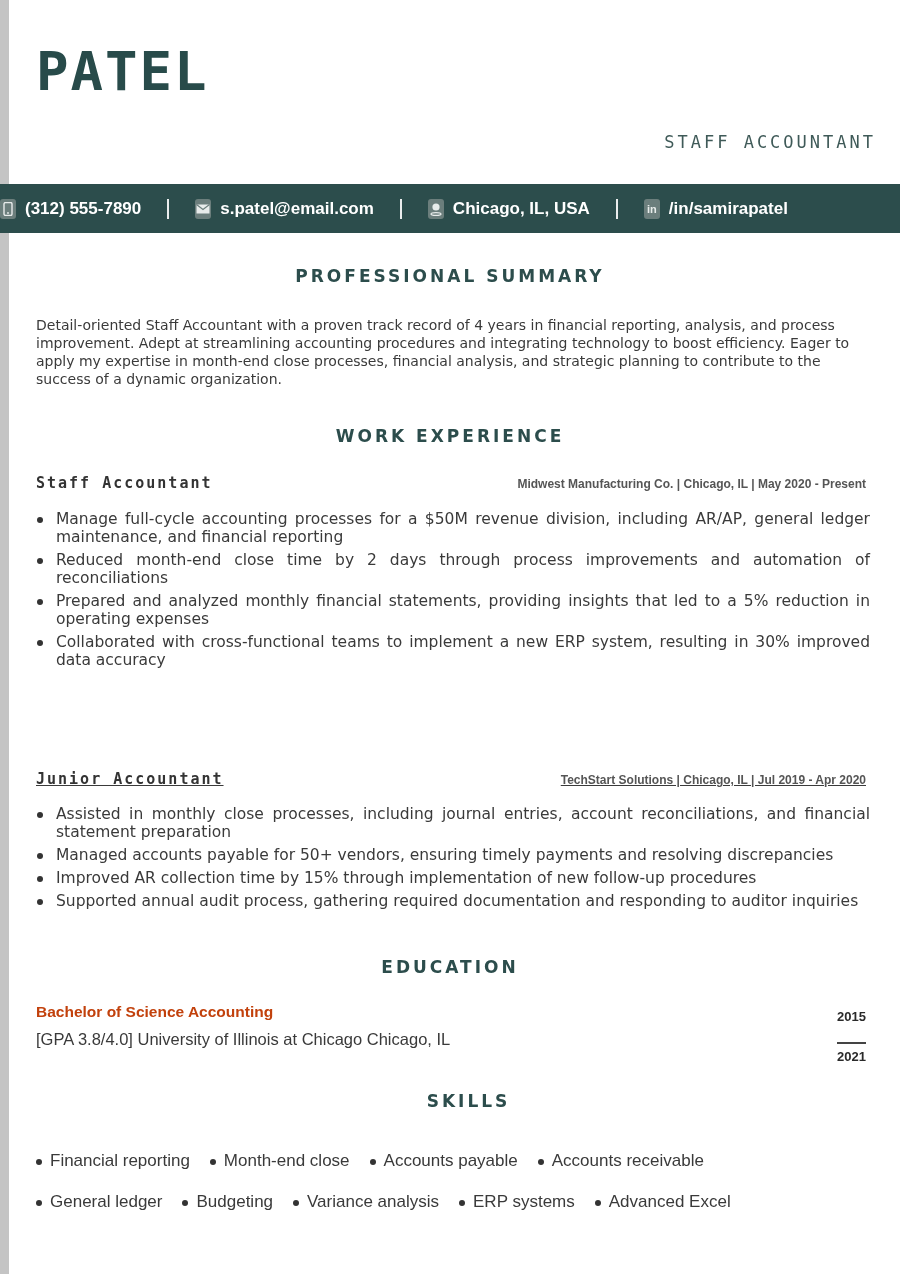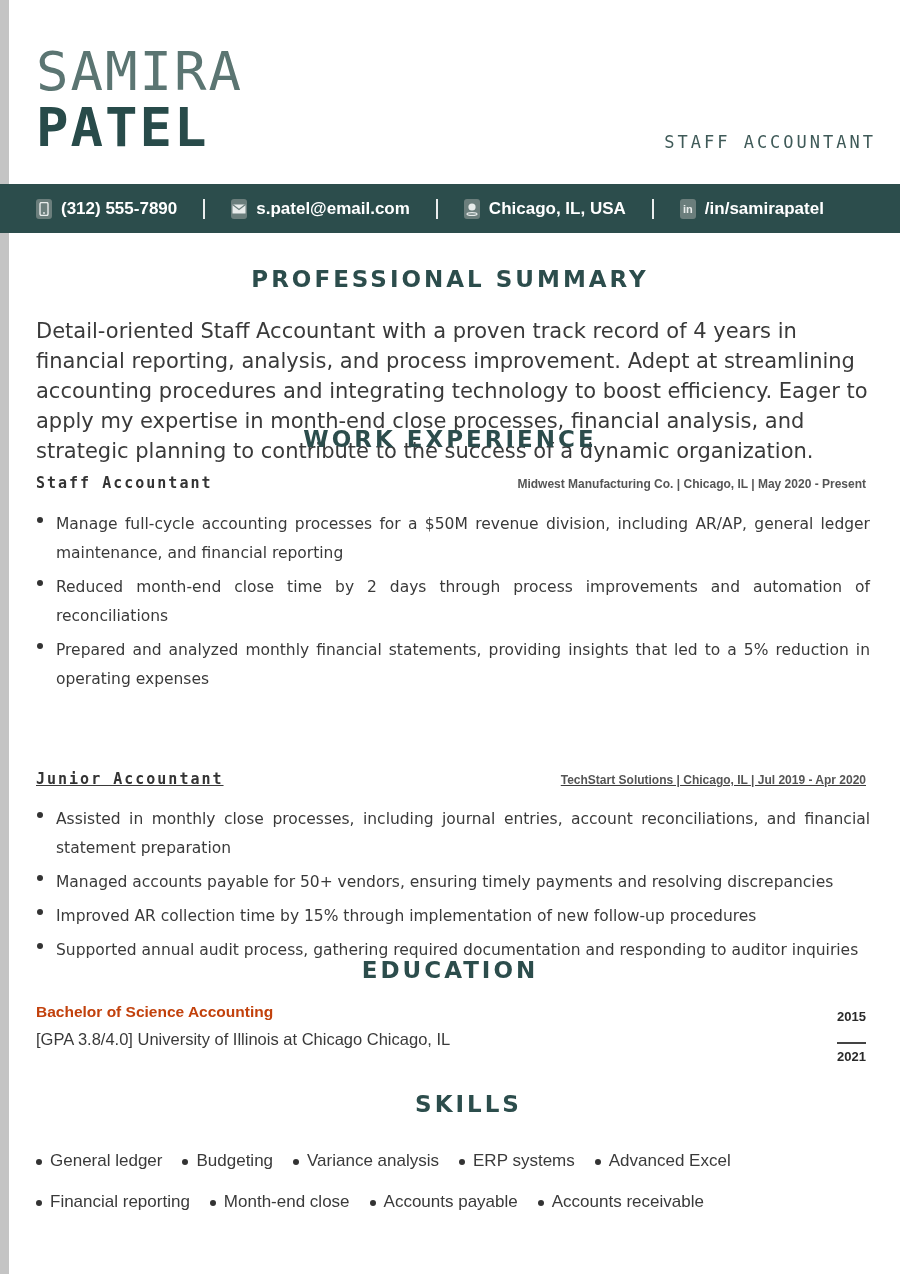--- a/index.html
+++ b/index.html
@@ -8,56 +8,55 @@
 
   .left-strip { position: absolute; left: 0; top: 0; width: 9px; height: 1274px; background: #c4c4c4; }
 
   .name-block { position: absolute; left: 36px; top: 44px; }
   .name-line { font-family: "DejaVu Sans Mono", monospace; font-size: 54px; line-height: 56px; letter-spacing: 2px; font-weight: normal; }
   .name-first { color: #5b7572; }
   .name-last { color: #284b4a; font-weight: bold; }
 
   .job-title { position: absolute; right: 24px; top: 132px; font-family: "DejaVu Sans Mono", monospace; font-size: 17px; letter-spacing: 3px; color: #3f5a58; }
 
-  .contact-bar { position: absolute; left: 0; top: 184px; width: 900px; height: 49px; background: #2c4d4c; display: flex; align-items: center; padding-left: 36px; }
+  .contact-bar { position: absolute; left: 0; top: 184px; width: 900px; height: 49px; background: #2c4d4c; display: flex; align-items: center; }
   .contact-item { display: flex; align-items: center; color: #ffffff; font-family: "Liberation Sans", sans-serif; font-weight: bold; font-size: 17px; }
   .contact-icon { width: 16px; height: 20px; background: #6b7e7c; border-radius: 3px; margin-right: 9px; display: flex; align-items: center; justify-content: center; color: #e8eceb; font-size: 11px; font-weight: bold; }
   .contact-sep { width: 2px; height: 20px; background: #ffffff; margin: 0 26px; opacity: 0.9; }
 
-  .section-title { position: absolute; left: 0; width: 900px; text-align: center; font-family: "DejaVu Sans", sans-serif; font-weight: bold; font-size: 23px; letter-spacing: 3px; color: #2c4d4c; }
+  .section-title { position: absolute; left: 0; width: 900px; text-align: center; font-family: "DejaVu Sans", sans-serif; font-weight: bold; font-size: 17px; letter-spacing: 3px; color: #2c4d4c; }
 
-  .summary { position: absolute; left: 36px; top: 316px; width: 832px; font-size: 21px; line-height: 30px; color: #3a3a3a; }
+  .summary { position: absolute; left: 36px; top: 316px; width: 832px; font-size: 14px; line-height: 18px; color: #3a3a3a; }
 
   .job-head { position: absolute; left: 36px; width: 830px; display: flex; justify-content: space-between; align-items: baseline; }
   .job-role { font-family: "DejaVu Sans Mono", monospace; font-weight: bold; font-size: 15px; letter-spacing: 2px; color: #333; }
   .job-meta { font-family: "Liberation Sans", sans-serif; font-weight: bold; font-size: 12px; color: #555; }
 
   .bullets { position: absolute; left: 36px; width: 834px; list-style: none; }
-  .bullets li { position: relative; padding-left: 20px; font-size: 15.5px; line-height: 29px; color: #3a3a3a; text-align: justify; margin-bottom: 5px; }
+  .bullets li { position: relative; padding-left: 20px; font-size: 15.5px; line-height: 18px; color: #3a3a3a; text-align: justify; margin-bottom: 5px; }
   .bullets li::before { content: ""; position: absolute; left: 1px; top: 7px; width: 6px; height: 6px; border-radius: 50%; background: #333; }
 
   .edu { position: absolute; left: 36px; top: 1003px; width: 830px; }
   .edu-degree { font-family: "Liberation Sans", sans-serif; font-weight: bold; font-size: 15.5px; color: #c2410c; }
   .edu-school { margin-top: 9px; font-family: "Liberation Sans", sans-serif; font-size: 16.5px; color: #3a3a3a; }
   .edu-years { position: absolute; right: 0; top: 6px; text-align: right; font-family: "Liberation Sans", sans-serif; font-weight: bold; font-size: 13px; color: #2a2a2a; }
   .edu-years .y1 { display: block; padding-bottom: 18px; border-bottom: 2px solid #444; }
   .edu-years .y2 { display: block; margin-top: 5px; }
 
   .skills { position: absolute; left: 36px; top: 1140px; width: 830px; }
   .skill-row { display: flex; height: 41px; align-items: center; }
   .skill { position: relative; padding-left: 14px; margin-right: 20px; font-family: "Liberation Sans", sans-serif; font-size: 17px; color: #3a3a3a; }
   .skill::before { content: ""; position: absolute; left: 0; top: 8px; width: 6px; height: 6px; border-radius: 50%; background: #333; }
 </style>
 </head>
 <body>
 
 <div class="left-strip"></div>
 
 <div class="name-block">
-  <div class="name-line name-first">SAMIRA</div>
   <div class="name-line name-last">PATEL</div>
 </div>
 <div class="job-title">STAFF ACCOUNTANT</div>
 
 <div class="contact-bar">
   <div class="contact-item">
     <span class="contact-icon">
       <svg width="10" height="14" viewBox="0 0 10 14">
           <rect x="1" y="0.5" width="8" height="13" rx="1.5" fill="none" stroke="#e8eceb" stroke-width="1.4"></rect>
           <circle cx="5" cy="11" r="0.9" fill="#e8eceb"></circle>
@@ -98,20 +97,21 @@
 <div class="section-title" style="top:426px;">WORK EXPERIENCE</div>
 
 <div class="job-head" style="top:474px;">
   <span class="job-role">Staff Accountant</span>
   <span class="job-meta">Midwest Manufacturing Co. | Chicago, IL | May 2020 - Present</span>
 </div>
 <ul class="bullets" style="top:510px;">
   <li>Manage full-cycle accounting processes for a $50M revenue division, including AR/AP, general ledger maintenance, and financial reporting</li>
   <li>Reduced month-end close time by 2 days through process improvements and automation of reconciliations</li>
   <li>Prepared and analyzed monthly financial statements, providing insights that led to a 5% reduction in operating expenses</li>
+  <li>Collaborated with cross-functional teams to implement a new ERP system, resulting in 30% improved data accuracy</li>
 </ul>
 
 <div class="job-head" style="top:770px;text-decoration:underline;">
   <span class="job-role">Junior Accountant</span>
   <span class="job-meta">TechStart Solutions | Chicago, IL | Jul 2019 - Apr 2020</span>
 </div>
 <ul class="bullets" style="top:805px;">
   <li>Assisted in monthly close processes, including journal entries, account reconciliations, and financial statement preparation</li>
   <li>Managed accounts payable for 50+ vendors, ensuring timely payments and resolving discrepancies</li>
   <li>Improved AR collection time by 15% through implementation of new follow-up procedures</li>
@@ -124,25 +124,25 @@
   <div class="edu-school">[GPA 3.8/4.0] University of Illinois at Chicago Chicago, IL</div>
   <div class="edu-years">
     <span class="y1">2015</span>
     <span class="y2">2021</span>
   </div>
 </div>
 
 <div class="section-title" style="top:1091px;padding-left:37px;">SKILLS</div>
 <div class="skills">
   <div class="skill-row">
+    <span class="skill">Financial reporting</span>
+    <span class="skill">Month-end close</span>
+    <span class="skill">Accounts payable</span>
+    <span class="skill">Accounts receivable</span>
+  </div>
+  <div class="skill-row">
     <span class="skill">General ledger</span>
     <span class="skill">Budgeting</span>
     <span class="skill">Variance analysis</span>
     <span class="skill">ERP systems</span>
     <span class="skill">Advanced Excel</span>
   </div>
-  <div class="skill-row">
-    <span class="skill">Financial reporting</span>
-    <span class="skill">Month-end close</span>
-    <span class="skill">Accounts payable</span>
-    <span class="skill">Accounts receivable</span>
-  </div>
 </div>
 
 </body></html>

